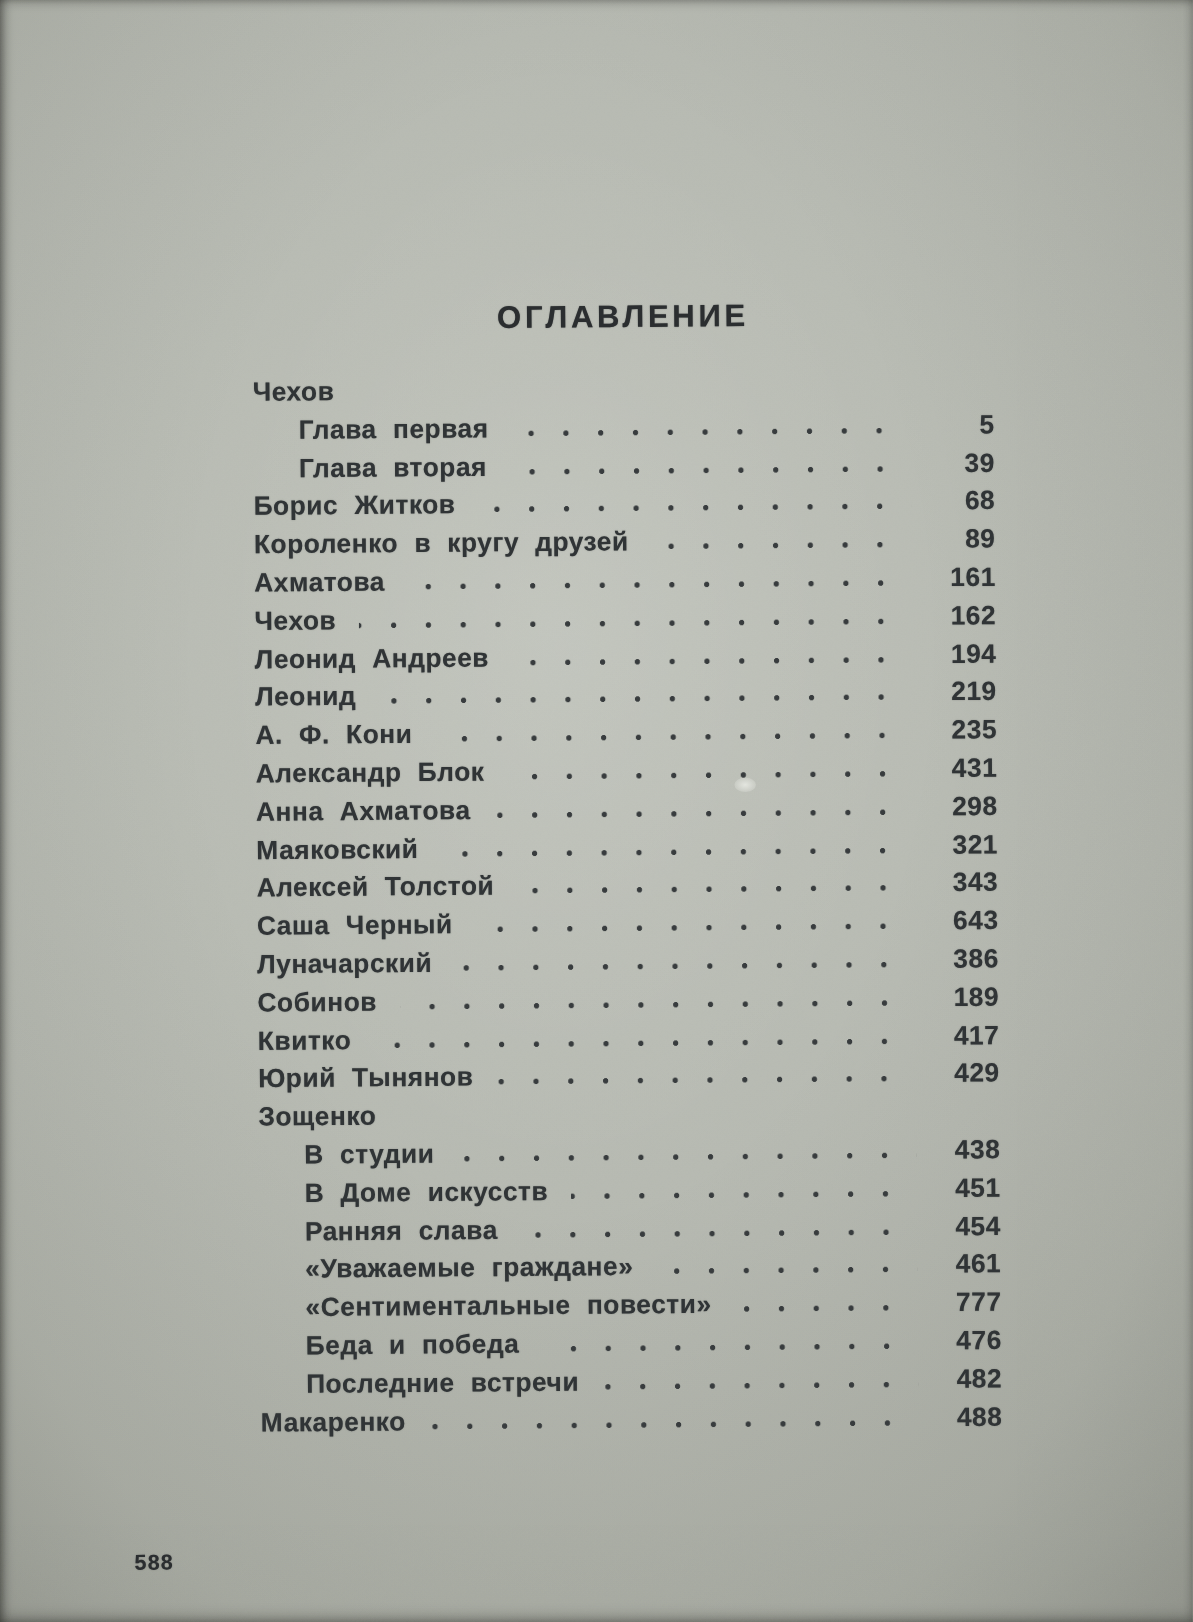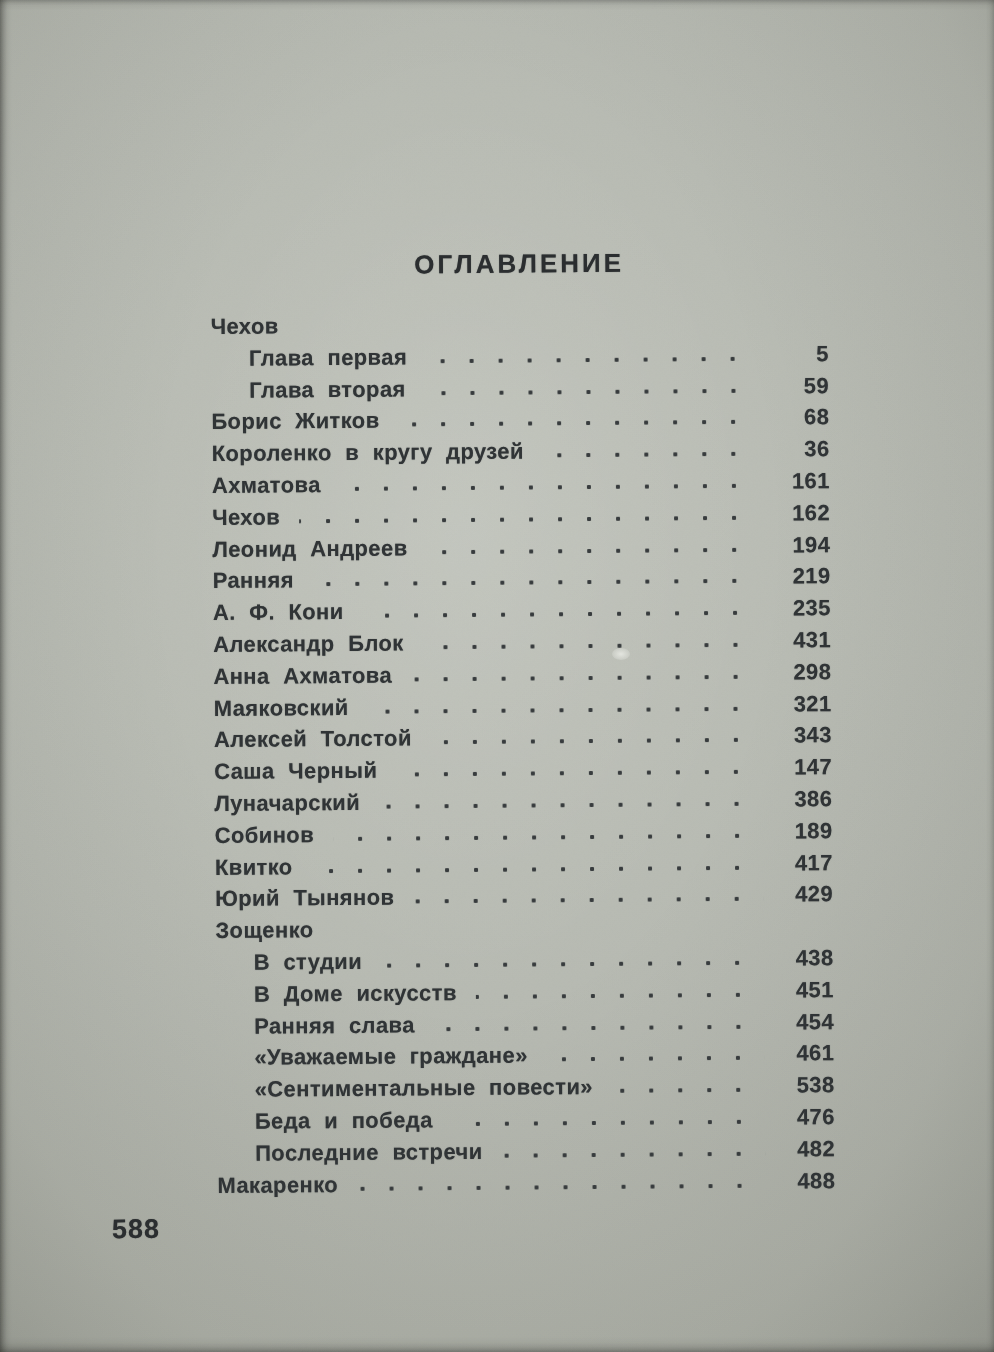--- a/index.html
+++ b/index.html
@@ -101,22 +101,22 @@
   .toc-page {
     min-width: 54px;
     text-align: right;
     white-space: nowrap;
     font-weight: 700;
   }
 
   .folio {
     position: absolute;
     left: 112px;
-    top: 1214px;
-    font-size: 27px;
+    top: 1292px;
+    font-size: 18px;
     font-weight: 600;
     letter-spacing: 1px;
     color: #2b2e30;
     text-shadow: 0 0 1px rgba(43,46,48,0.55);
     transform: rotate(-0.4deg);
   }
 </style>
 </head>
 <body>
 
@@ -142,49 +142,49 @@
 
   </div>
         <div class="toc-row indent">
     <span class="toc-label">Глава первая</span>
     <span class="toc-leader"></span>
     <span class="toc-page">5</span>
   </div>
         <div class="toc-row indent">
     <span class="toc-label">Глава вторая</span>
     <span class="toc-leader"></span>
-    <span class="toc-page">59</span>
+    <span class="toc-page">39</span>
   </div>
         <div class="toc-row">
     <span class="toc-label">Борис Житков</span>
     <span class="toc-leader"></span>
     <span class="toc-page">68</span>
   </div>
         <div class="toc-row">
     <span class="toc-label">Короленко в кругу друзей</span>
     <span class="toc-leader"></span>
-    <span class="toc-page">36</span>
+    <span class="toc-page">89</span>
   </div>
         <div class="toc-row">
     <span class="toc-label">Ахматова</span>
     <span class="toc-leader"></span>
     <span class="toc-page">161</span>
   </div>
         <div class="toc-row">
     <span class="toc-label">Чехов</span>
     <span class="toc-leader"></span>
     <span class="toc-page">162</span>
   </div>
         <div class="toc-row">
     <span class="toc-label">Леонид Андреев</span>
     <span class="toc-leader"></span>
     <span class="toc-page">194</span>
   </div>
         <div class="toc-row">
-    <span class="toc-label">Ранняя</span>
+    <span class="toc-label">Леонид</span>
     <span class="toc-leader"></span>
     <span class="toc-page">219</span>
   </div>
         <div class="toc-row">
     <span class="toc-label">А. Ф. Кони</span>
     <span class="toc-leader"></span>
     <span class="toc-page">235</span>
   </div>
         <div class="toc-row">
     <span class="toc-label">Александр Блок</span>
@@ -202,21 +202,21 @@
     <span class="toc-page">321</span>
   </div>
         <div class="toc-row">
     <span class="toc-label">Алексей Толстой</span>
     <span class="toc-leader"></span>
     <span class="toc-page">343</span>
   </div>
         <div class="toc-row">
     <span class="toc-label">Саша Черный</span>
     <span class="toc-leader"></span>
-    <span class="toc-page">147</span>
+    <span class="toc-page">643</span>
   </div>
         <div class="toc-row">
     <span class="toc-label">Луначарский</span>
     <span class="toc-leader"></span>
     <span class="toc-page">386</span>
   </div>
         <div class="toc-row">
     <span class="toc-label">Собинов</span>
     <span class="toc-leader"></span>
     <span class="toc-page">189</span>
@@ -251,21 +251,21 @@
     <span class="toc-page">454</span>
   </div>
         <div class="toc-row indent">
     <span class="toc-label">«Уважаемые граждане»</span>
     <span class="toc-leader"></span>
     <span class="toc-page">461</span>
   </div>
         <div class="toc-row indent">
     <span class="toc-label">«Сентиментальные повести»</span>
     <span class="toc-leader"></span>
-    <span class="toc-page">538</span>
+    <span class="toc-page">777</span>
   </div>
         <div class="toc-row indent">
     <span class="toc-label">Беда и победа</span>
     <span class="toc-leader"></span>
     <span class="toc-page">476</span>
   </div>
         <div class="toc-row indent">
     <span class="toc-label">Последние встречи</span>
     <span class="toc-leader"></span>
     <span class="toc-page">482</span>

